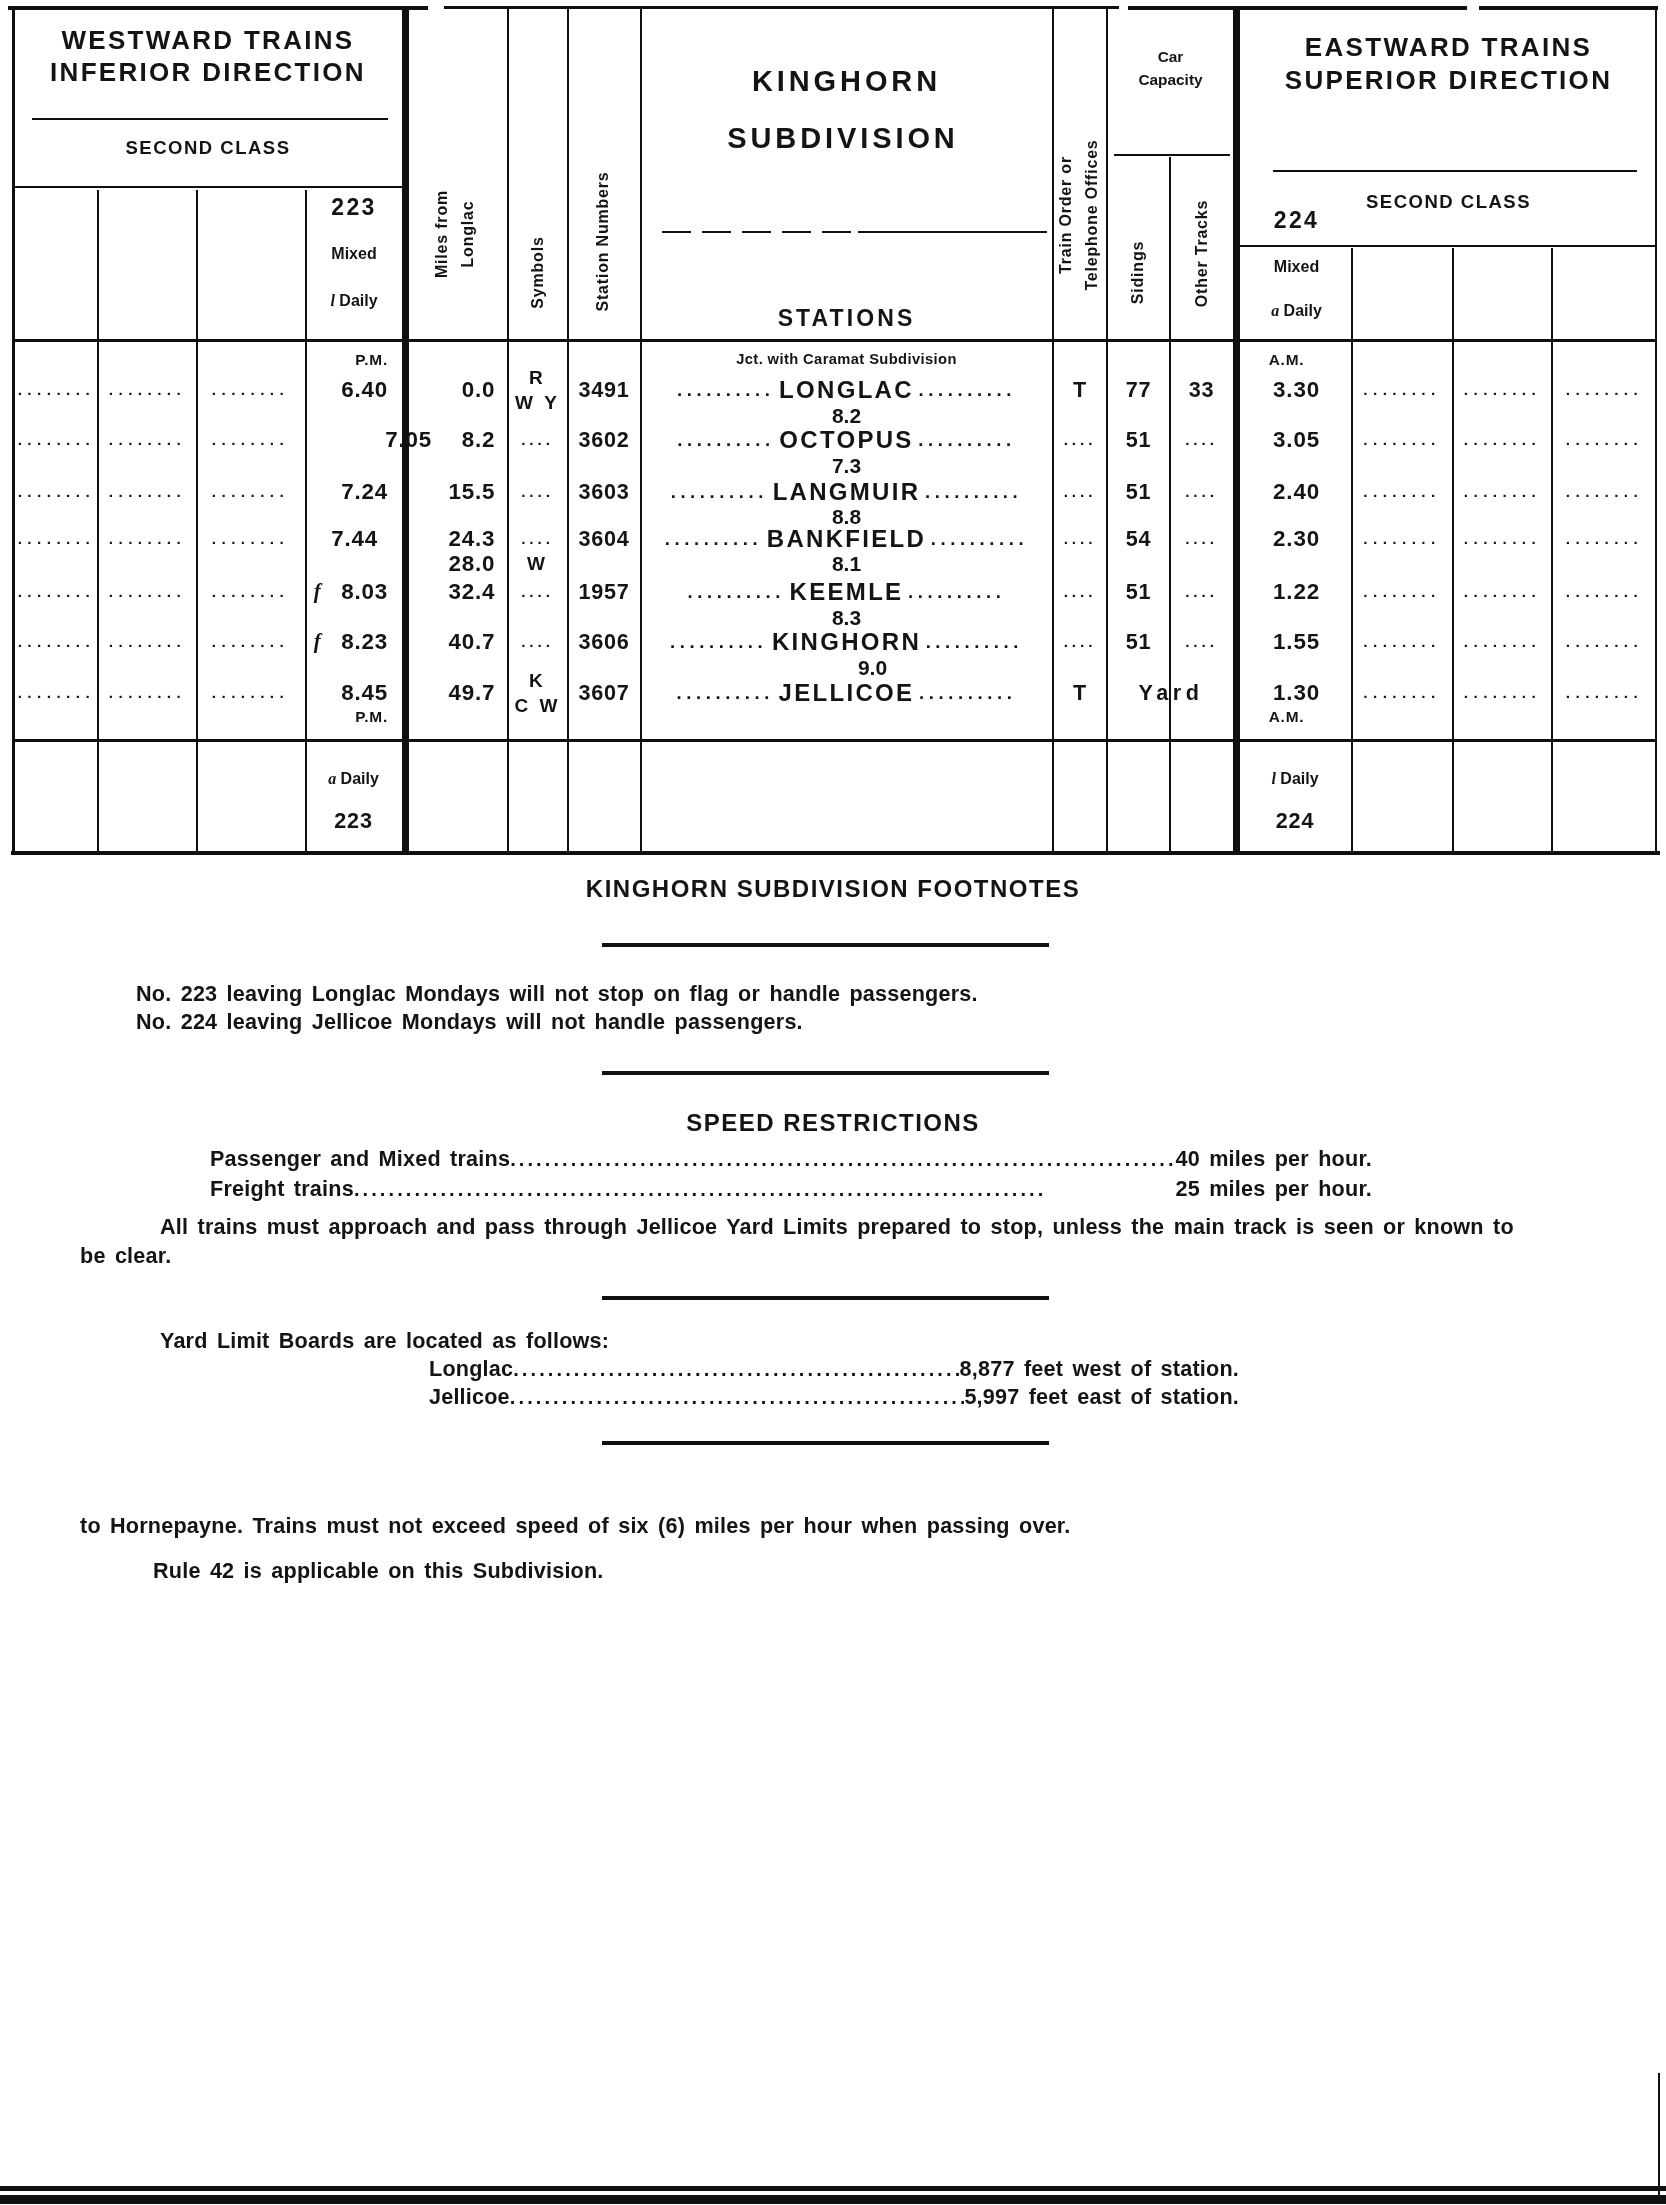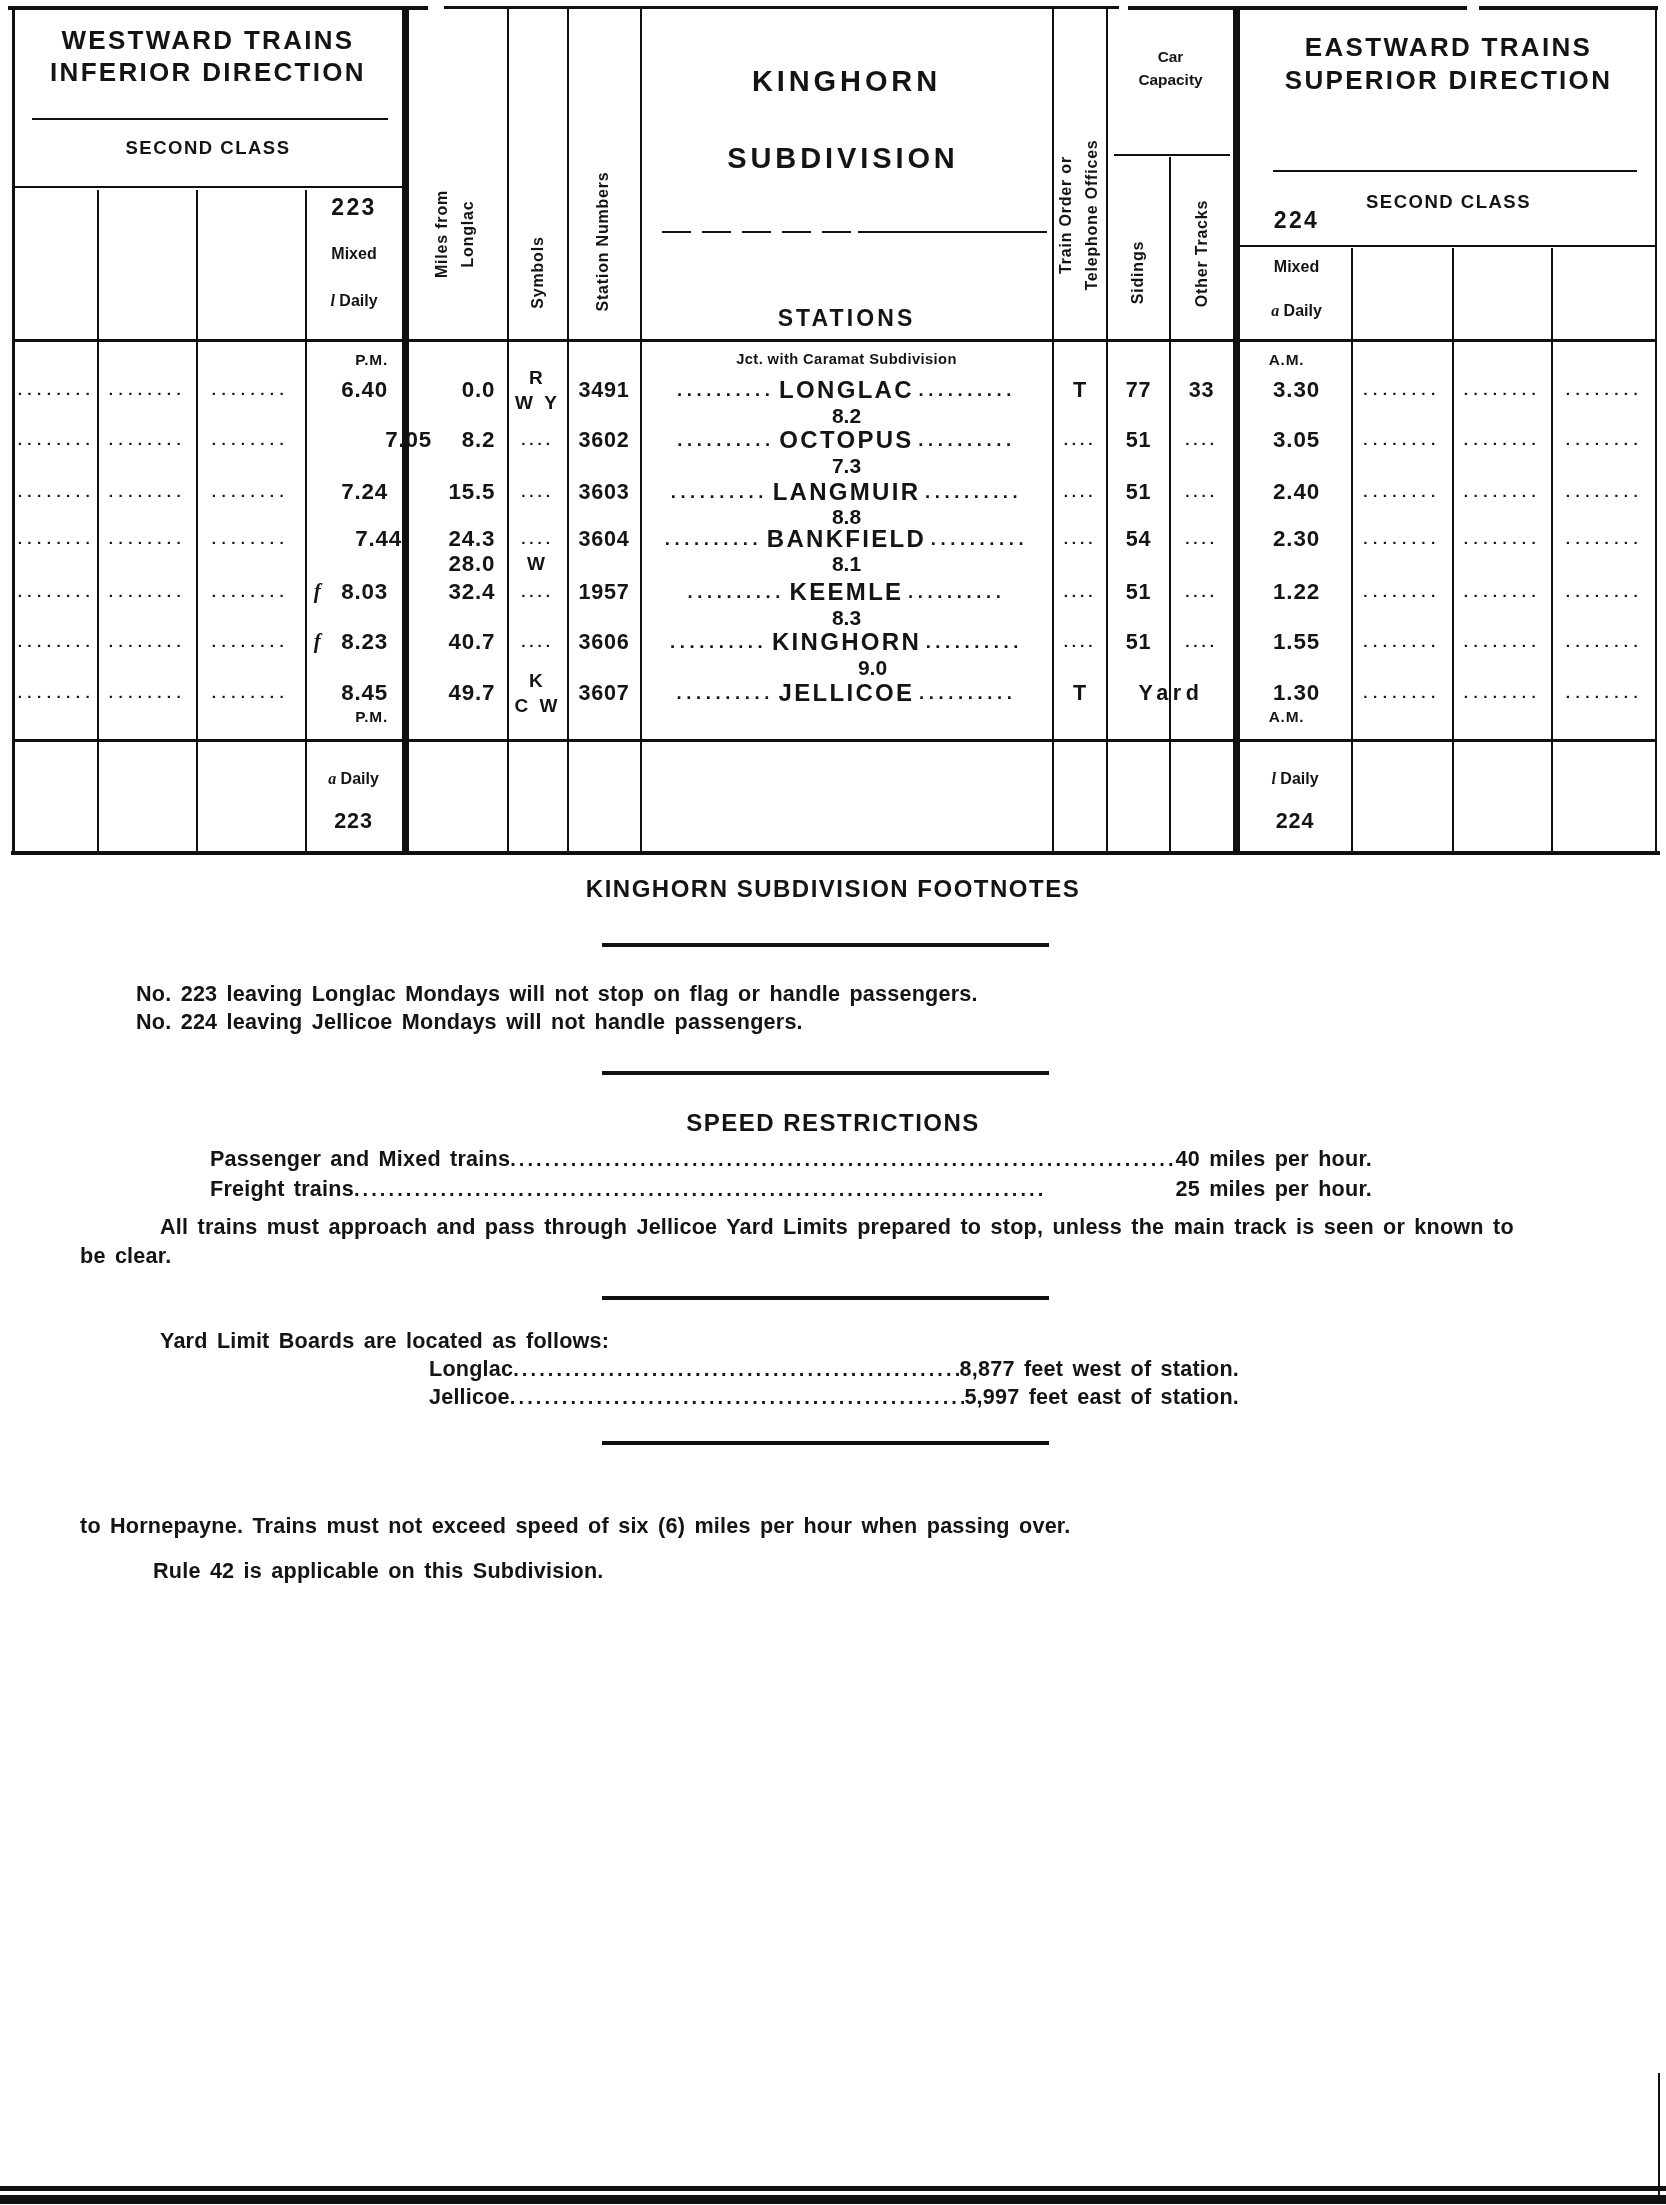--- a/index.html
+++ b/index.html
@@ -93,21 +93,21 @@
   <div class="abs ctr small" style="left:1242px;top:302px;width:109px;">
     <span class="mark">a</span>
     <span>Daily</span>
   </div>
 
   <div class="abs ctr small" style="left:1108px;top:48px;width:125px;font-size:15.4px;">Car</div>
   <div class="abs ctr small" style="left:1108px;top:71px;width:125px;font-size:15.4px;">Capacity</div>
   <div class="hline" style="left:1114px;top:154px;width:116px;height:2.3px;"></div>
 
   <div class="abs ctr bigsub" style="left:642px;top:65px;width:409px;">KINGHORN</div>
-  <div class="abs ctr bigsub" style="left:642px;top:122px;width:402px;margin-top:20px;">SUBDIVISION</div>
+  <div class="abs ctr bigsub" style="left:642px;top:122px;width:402px;">SUBDIVISION</div>
   <div class="hline" style="left:662px;top:231px;width:193px;height:2.3px;background:repeating-linear-gradient(90deg,#101010 0 29px,transparent 29px 40px);"></div>
   <div class="hline" style="left:858px;top:231px;width:189px;height:2.3px;"></div>
   <div class="abs ctr stationshd" style="left:642px;top:305px;width:409px;">STATIONS</div>
 
   <div class="abs vlabel" style="left:358px;top:203px;width:193px;height:62px;">
     <span>Miles from</span>
     <span>Longlac</span>
   </div>
   <div class="abs vlabel" style="left:479px;top:257px;width:116px;height:31px;">
     <span>Symbols</span>
@@ -204,21 +204,21 @@
       <div class="abs ctr symdots" style="left: 1054px; width: 52px; top: 476px; height: 31px; line-height: 31px;">....</div>
       <div class="abs ctr num" style="left: 1108px; width: 61px; top: 476px; height: 31px; line-height: 31px;">51</div>
       <div class="abs ctr symdots" style="left: 1170px; width: 63px; top: 476px; height: 31px; line-height: 31px;">....</div>
       <div class="abs ctr time" style="left: 1242px; width: 109px; top: 476px; height: 31px; line-height: 31px;">2.40</div>
       <div class="abs ctr celldots" style="left: 15.4px; width: 82px; top: 523px; height: 31px; line-height: 31px;">........</div>
       <div class="abs ctr celldots" style="left: 99px; width: 97px; top: 523px; height: 31px; line-height: 31px;">........</div>
       <div class="abs ctr celldots" style="left: 197px; width: 107px; top: 523px; height: 31px; line-height: 31px;">........</div>
       <div class="abs ctr celldots" style="left: 1352px; width: 100px; top: 523px; height: 31px; line-height: 31px;">........</div>
       <div class="abs ctr celldots" style="left: 1454px; width: 97px; top: 523px; height: 31px; line-height: 31px;">........</div>
       <div class="abs ctr celldots" style="left: 1553px; width: 103px; top: 523px; height: 31px; line-height: 31px;">........</div>
-      <div class="abs rt time" style="left: 306px; width: 96px; top: 523px; height: 31px; line-height: 31px; padding-right: 0; box-sizing: border-box;"><span>7.44</span></div>
+      <div class="abs rt time" style="left: 306px; width: 96px; top: 523px; height: 31px; line-height: 31px; padding-right: 24px; box-sizing: border-box;"><span>7.44</span></div>
       <div class="abs rt time" style="left: 410px; width: 96px; top: 523px; height: 31px; line-height: 31px; padding-right: 10.8px; box-sizing: border-box;">24.3</div>
       <div class="abs rt time" style="left: 410px; width: 96px; top: 548px; height: 31px; line-height: 31px; padding-right: 10.8px; box-sizing: border-box;">28.0</div>
       <div class="abs ctr symdots" style="left: 508px; width: 59px; top: 523px; height: 31px; line-height: 31px;">....</div>
       <div class="abs ctr sym" style="left: 508px; width: 59px; top: 548px; height: 31px; line-height: 31px;">W</div>
       <div class="abs ctr num" style="left: 568px; width: 72px; top: 523px; height: 31px; line-height: 31px;">3604</div>
       <div class="abs ctr" style="left: 643px; width: 407px; top: 523px; height: 31px; line-height: 31px; display: flex; align-items: center; justify-content: center; overflow: hidden;">
         <span class="ldr">..........</span>
         <span class="stname" style="padding: 0px 4.6px;">BANKFIELD</span>
         <span class="ldr">..........</span>
       </div>

